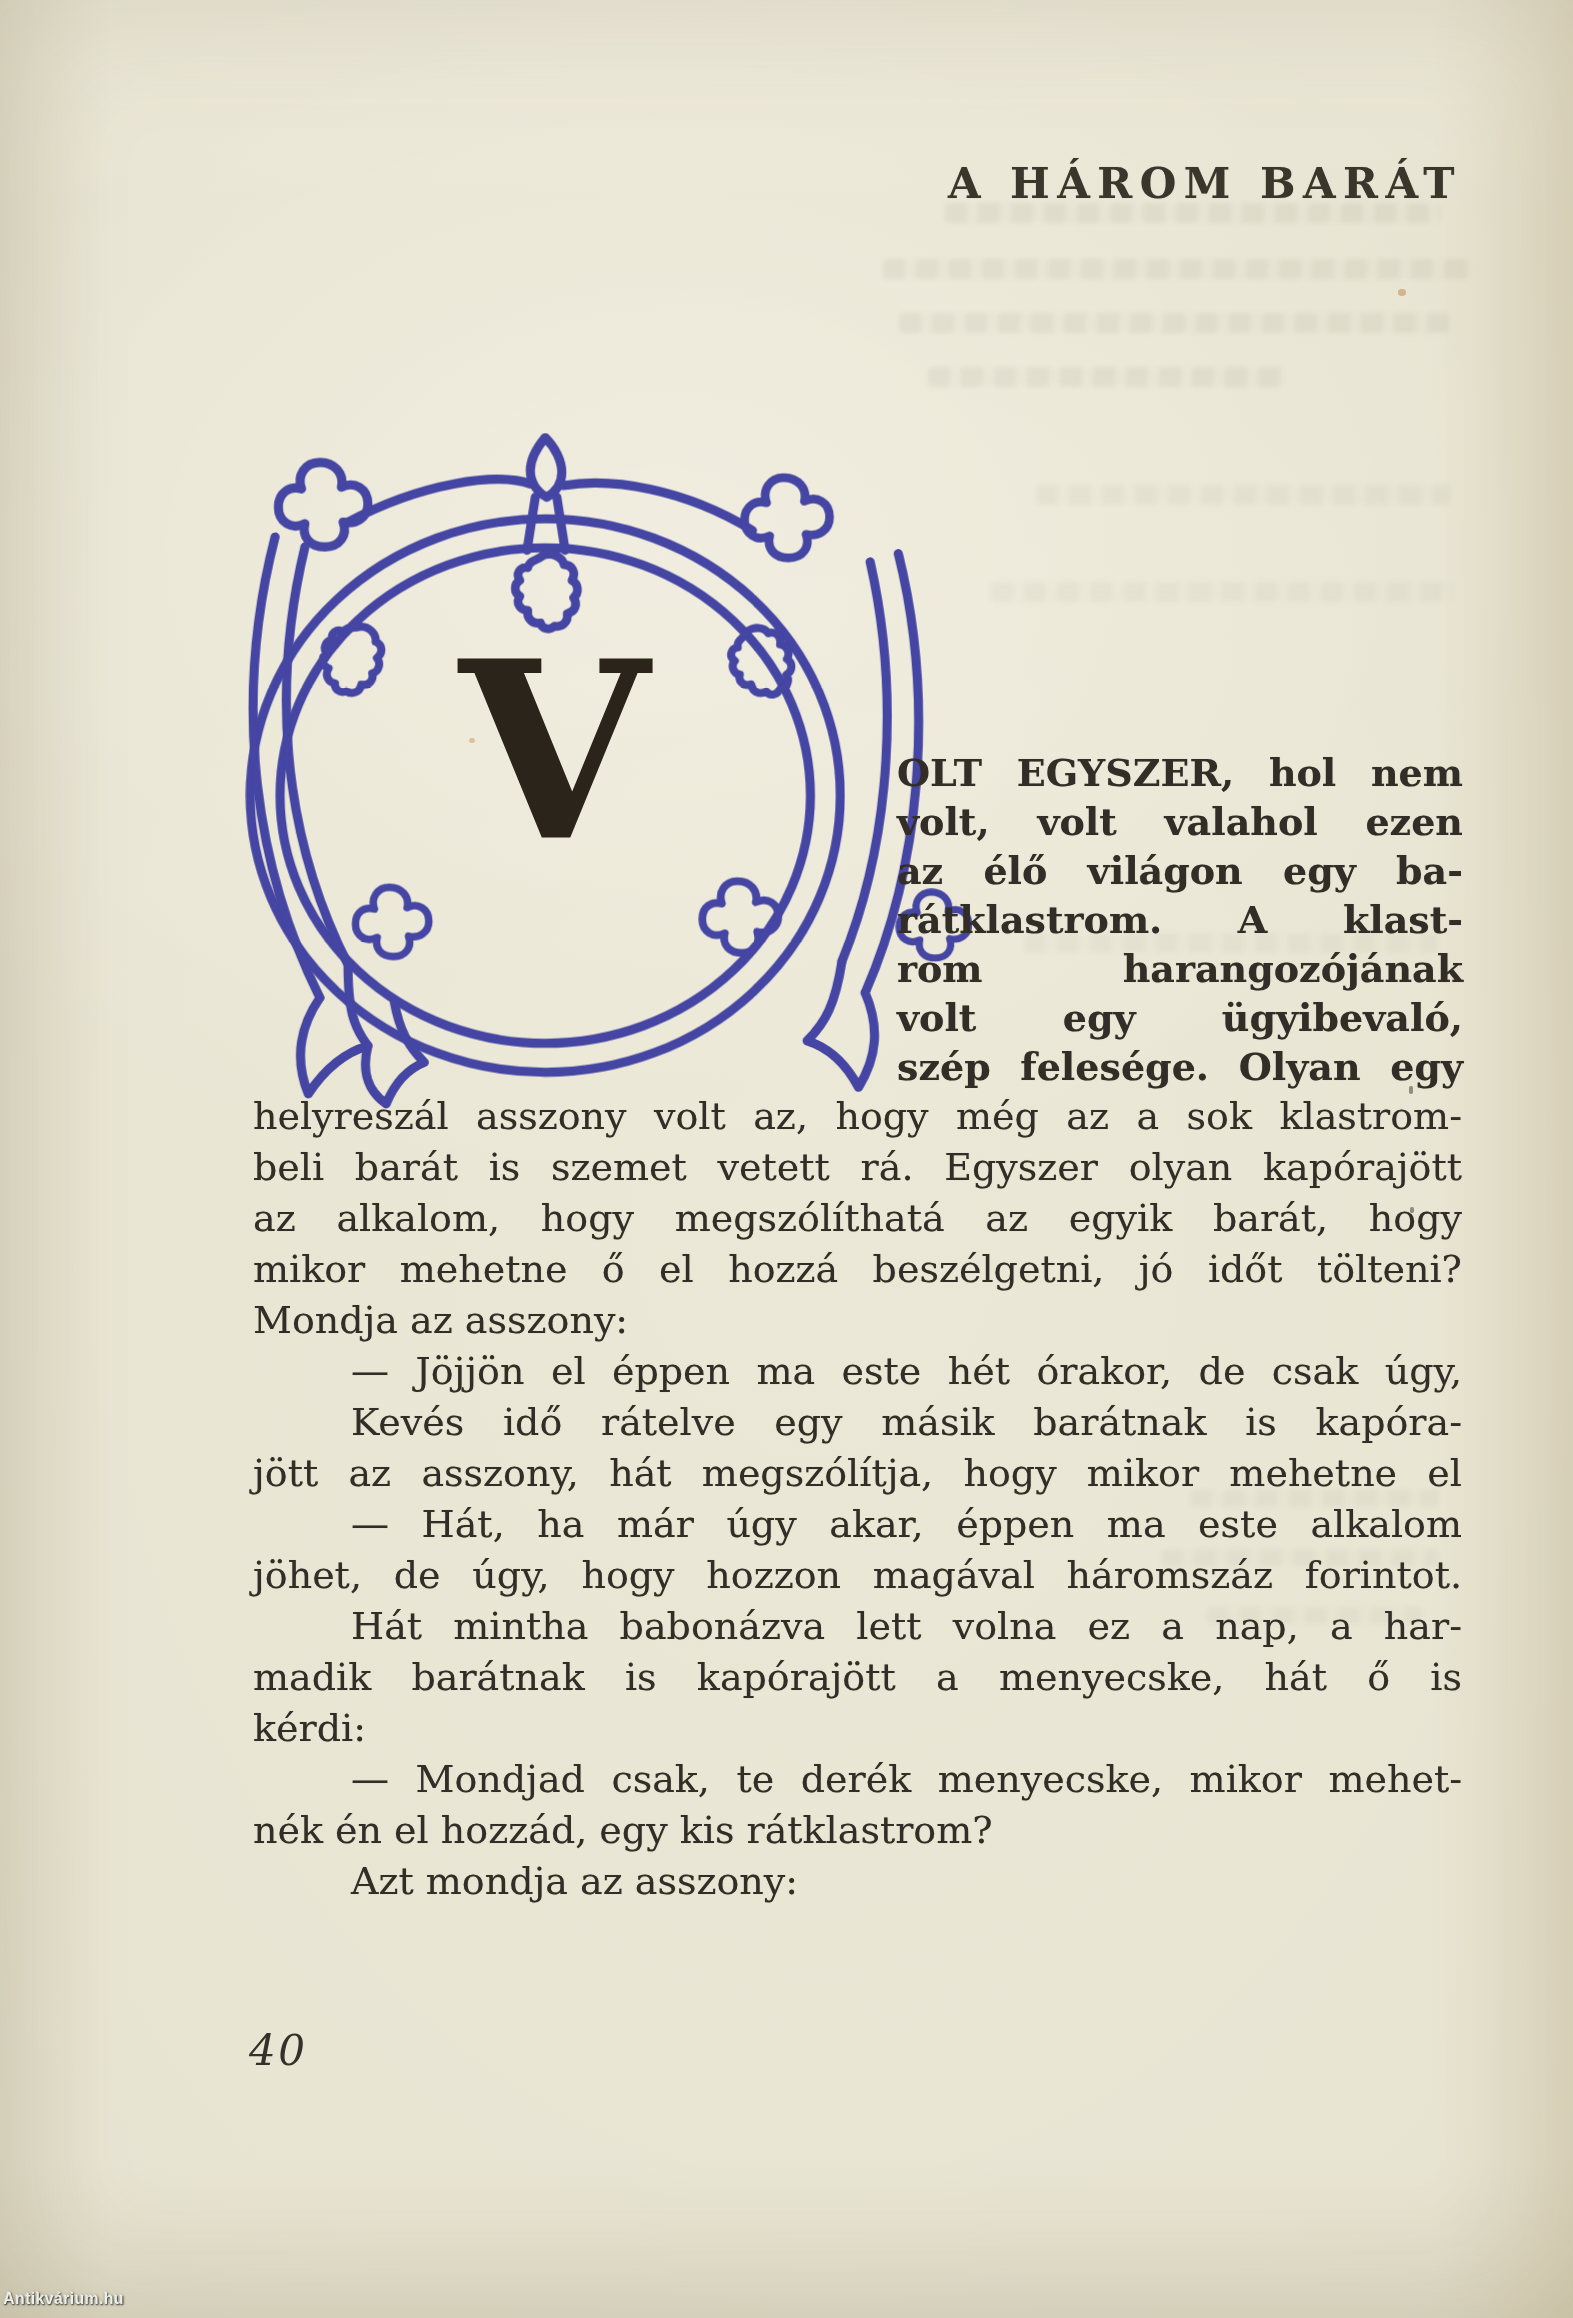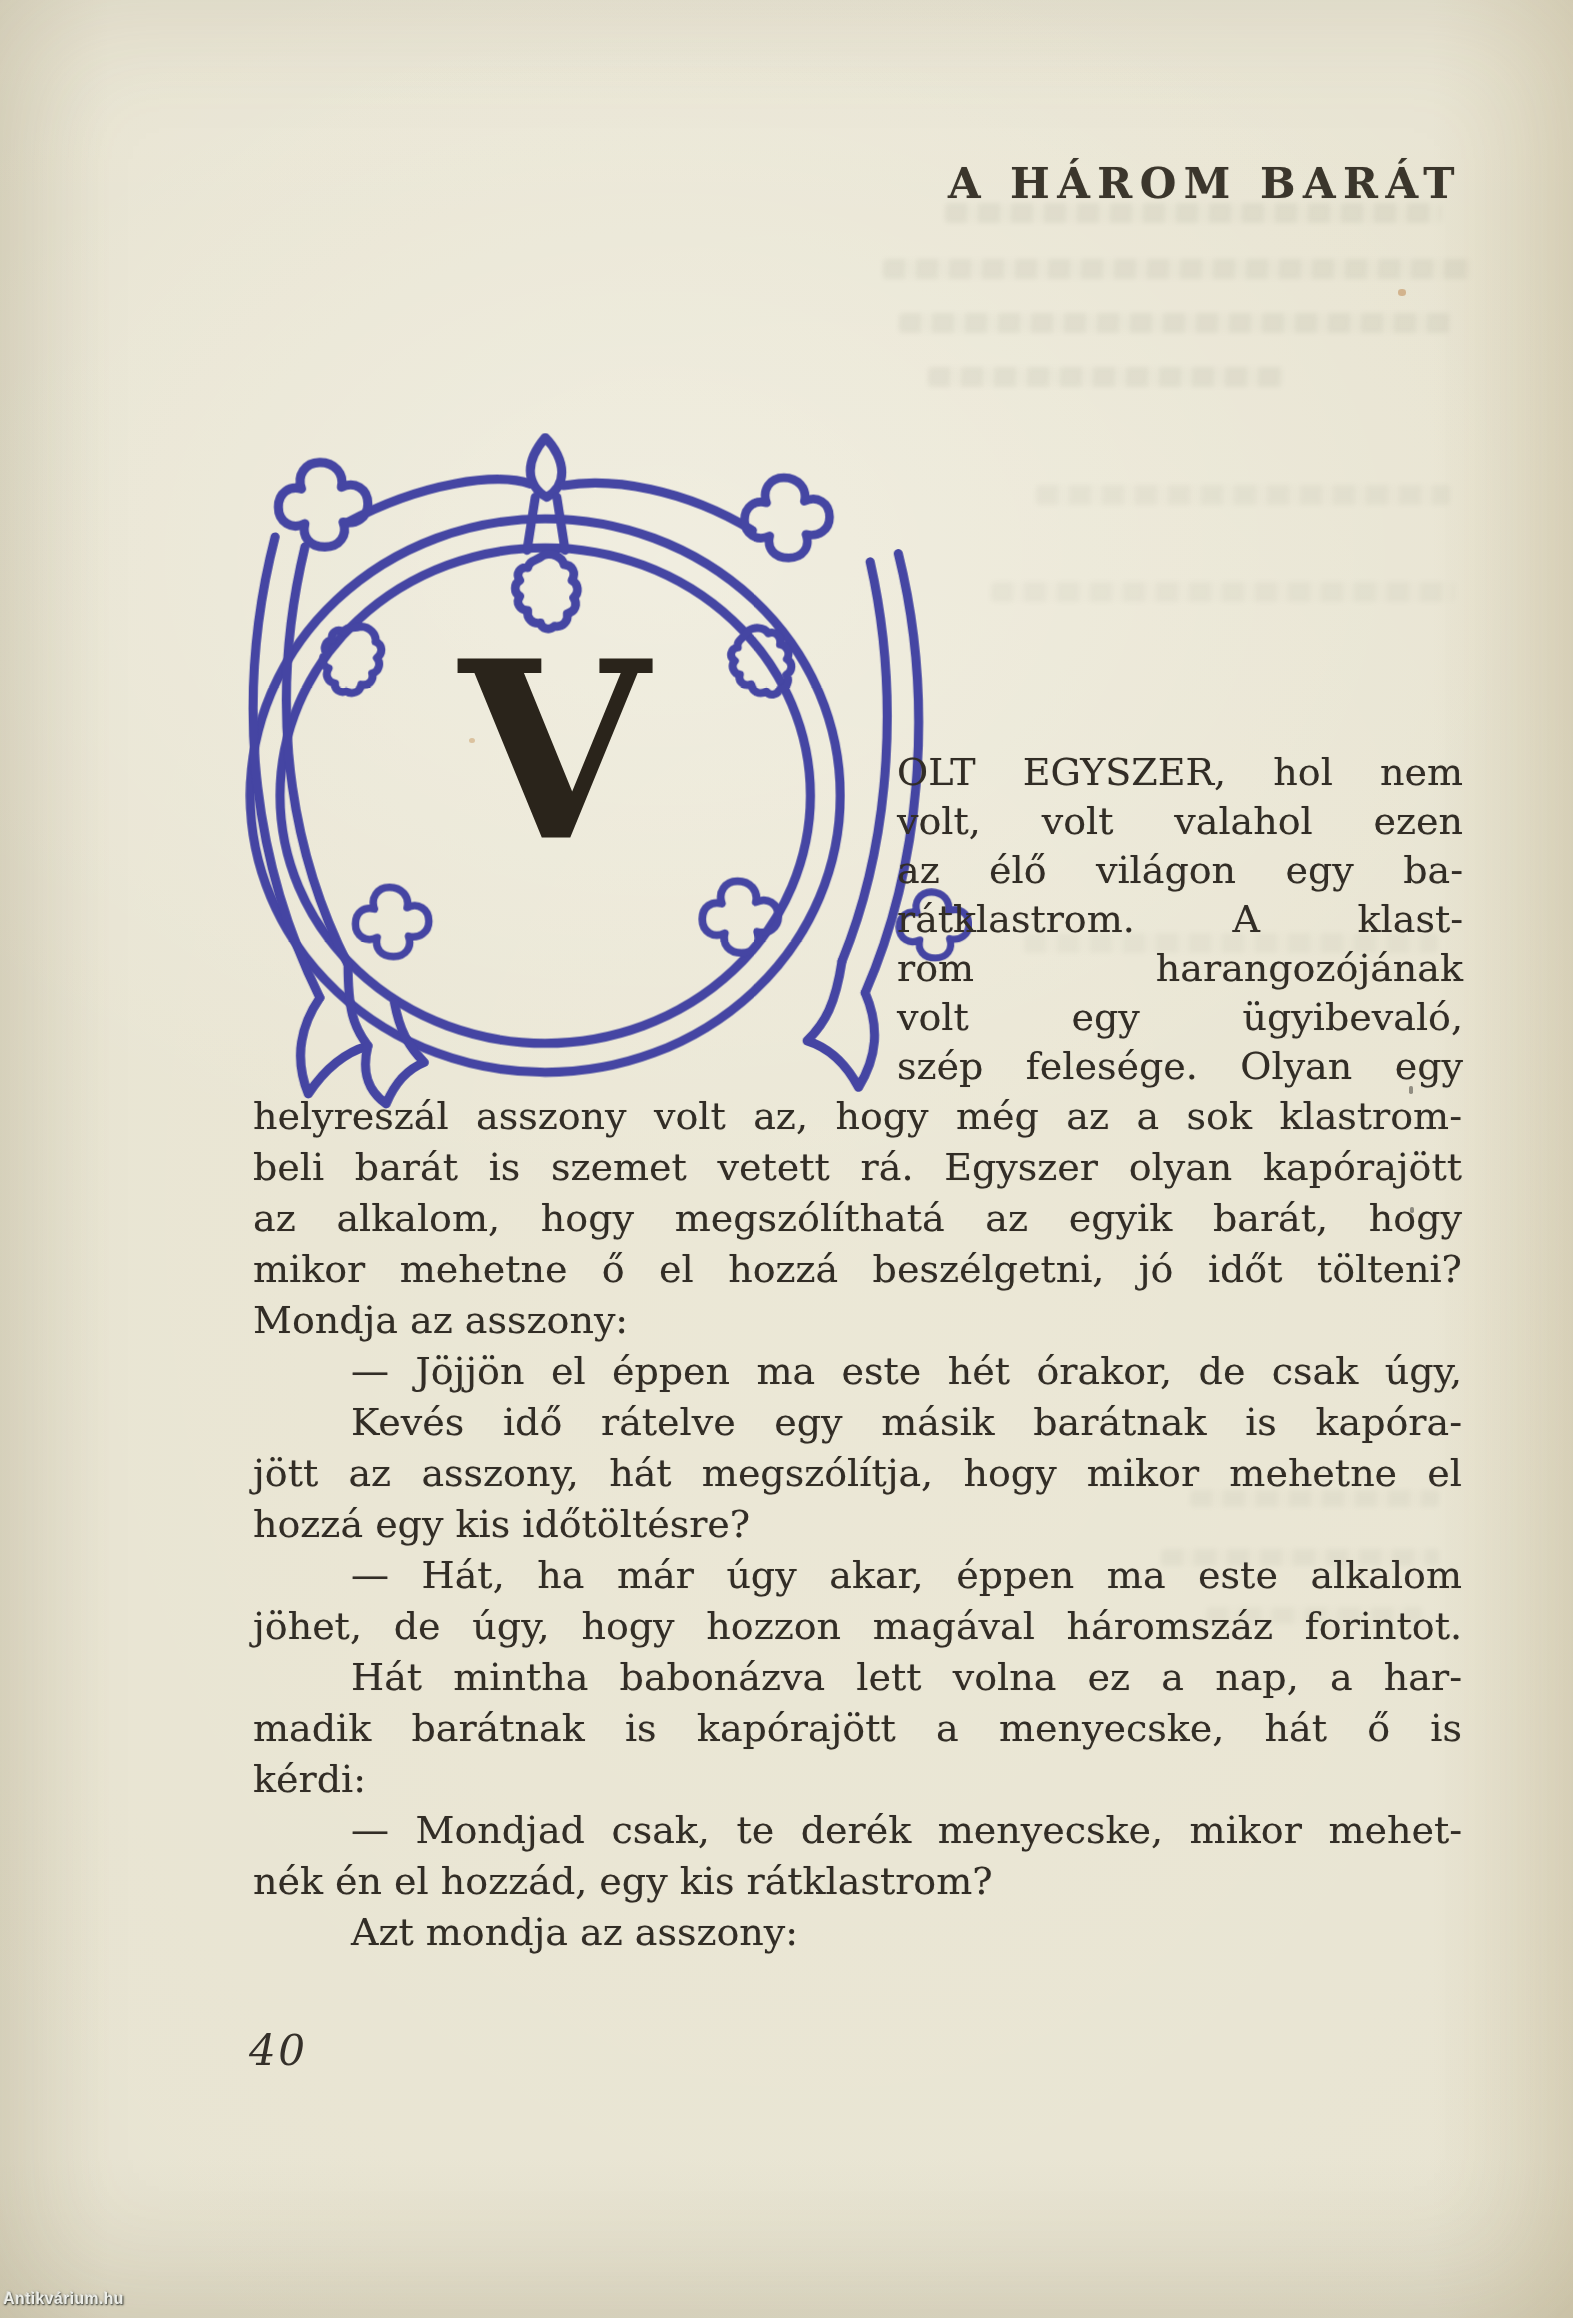--- a/index.html
+++ b/index.html
@@ -44,21 +44,21 @@
   .ornament svg{position:absolute;inset:0;}
   .dropcap{
     position:absolute;left:237px;top:201px;z-index:3;
     font-size:245px;line-height:1;font-weight:bold;
     color:var(--drop-cap-ink,#2a241b);
   }
 
   
   .intro{
     position:absolute;left:897px;top:748px;width:566px;z-index:2;
-    font-size:38px;color:var(--ink,#322d26);
+    font-size:38px;color:var(--ink,#322d26);font-weight:bold;
   }
   .intro .line{line-height:49px;height:49px;}
   .body-text{
     position:absolute;left:253px;top:1091px;width:1209px;z-index:2;
     font-size:38px;color:var(--ink,#322d26);
   }
   .body-text .line{line-height:51px;height:51px;}
   .line{white-space:normal;overflow:visible;text-shadow:0 0 0.8px rgba(50,45,38,.35);}
   .line.j{text-align:justify;text-align-last:justify;}
   .line.ind{padding-left:98px;}
@@ -154,21 +154,20 @@
 
   <div class="body-text">
       <div class="line j">helyreszál asszony volt az, hogy még az a sok klastrom-</div>
       <div class="line j">beli barát is szemet vetett rá. Egyszer olyan kapórajött</div>
       <div class="line j">az alkalom, hogy megszólíthatá az egyik barát, hogy</div>
       <div class="line j">mikor mehetne ő el hozzá beszélgetni, jó időt tölteni?</div>
       <div class="line">Mondja az asszony:</div>
       <div class="line j ind">— Jöjjön el éppen ma este hét órakor, de csak úgy,</div>
       <div class="line j ind">Kevés idő rátelve egy másik barátnak is kapóra-</div>
       <div class="line j">jött az asszony, hát megszólítja, hogy mikor mehetne el</div>
-      <div class="line">hozzá egy kis időtöltésre?</div>
       <div class="line j ind">— Hát, ha már úgy akar, éppen ma este alkalom</div>
       <div class="line j">jöhet, de úgy, hogy hozzon magával háromszáz forintot.</div>
       <div class="line j ind">Hát mintha babonázva lett volna ez a nap, a har-</div>
       <div class="line j">madik barátnak is kapórajött a menyecske, hát ő is</div>
       <div class="line">kérdi:</div>
       <div class="line j ind">— Mondjad csak, te derék menyecske, mikor mehet-</div>
       <div class="line">nék én el hozzád, egy kis rátklastrom?</div>
       <div class="line ind">Azt mondja az asszony:</div>
     </div>
 

